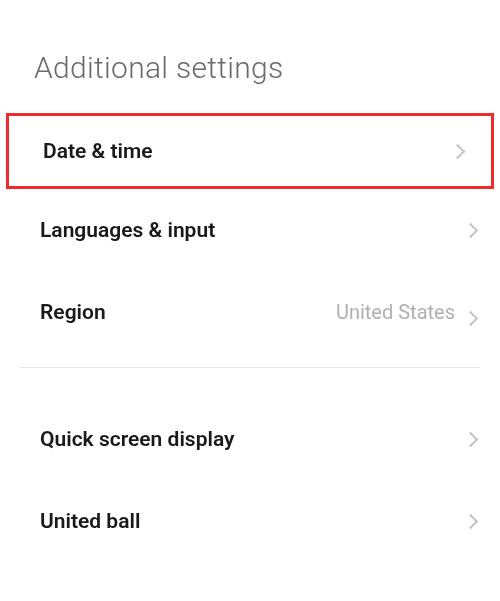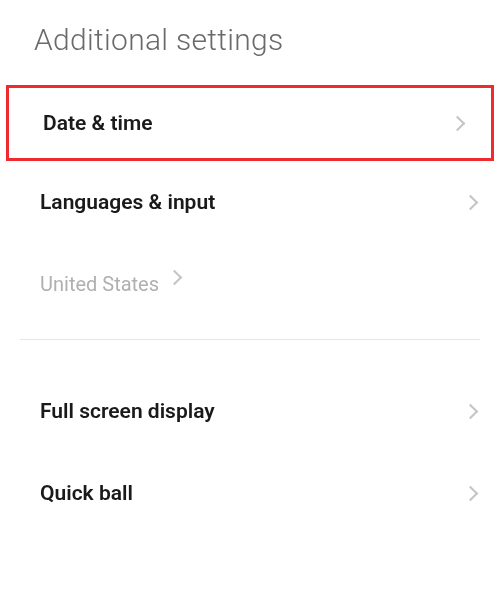--- a/index.html
+++ b/index.html
@@ -13,20 +13,21 @@
       width: 500px;
       height: 601px;
       overflow: hidden;
     }
     .page-title {
       font-size: 30px;
       font-weight: 300;
       color: #6a6a6a;
       padding: 22px 16px 28px 34px;
       letter-spacing: 0.3px;
+      margin-top: 28px;
     }
     .list {
       width: 100%;
     }
     .list-item {
       display: flex;
       align-items: center;
       justify-content: space-between;
       padding: 0 20px 0 40px;
       height: 82px;
@@ -38,21 +39,21 @@
       padding: 0 24px 0 34px;
       height: 76px;
     }
     .item-label {
       font-size: 21px;
       font-weight: 600;
       color: #1a1a1a;
     }
     .item-right {
       display: flex;
-      align-items: flex-start;
+      align-items: flex-end;
       gap: 10px;
     }
     .item-value {
       font-size: 20px;
       font-weight: 400;
       color: #b0b0b0;
     }
     .chevron {
       width: 11px;
       height: 11px;
@@ -82,40 +83,41 @@
   </div>
 
   <div class="list-item">
     <span class="item-label">Languages &amp; input</span>
     <div class="item-right">
       <span class="chevron"></span>
     </div>
   </div>
 
   <div class="list-item">
+    <span class="item-label">Region</span>
     <div class="item-right">
       <span class="item-value">United States</span>
       <span class="chevron"></span>
     </div>
   </div>
 
 </div>
 
 <div class="divider"></div>
 
 <div class="list">
 
   <div class="list-item">
-    <span class="item-label">Full screen display</span>
+    <span class="item-label">Quick screen display</span>
     <div class="item-right">
       <span class="chevron"></span>
     </div>
   </div>
 
 
   <div class="list-item">
-    <span class="item-label">Quick ball</span>
+    <span class="item-label">United ball</span>
     <div class="item-right">
       <span class="chevron"></span>
     </div>
   </div>
 
 </div>
 
 </body></html>

